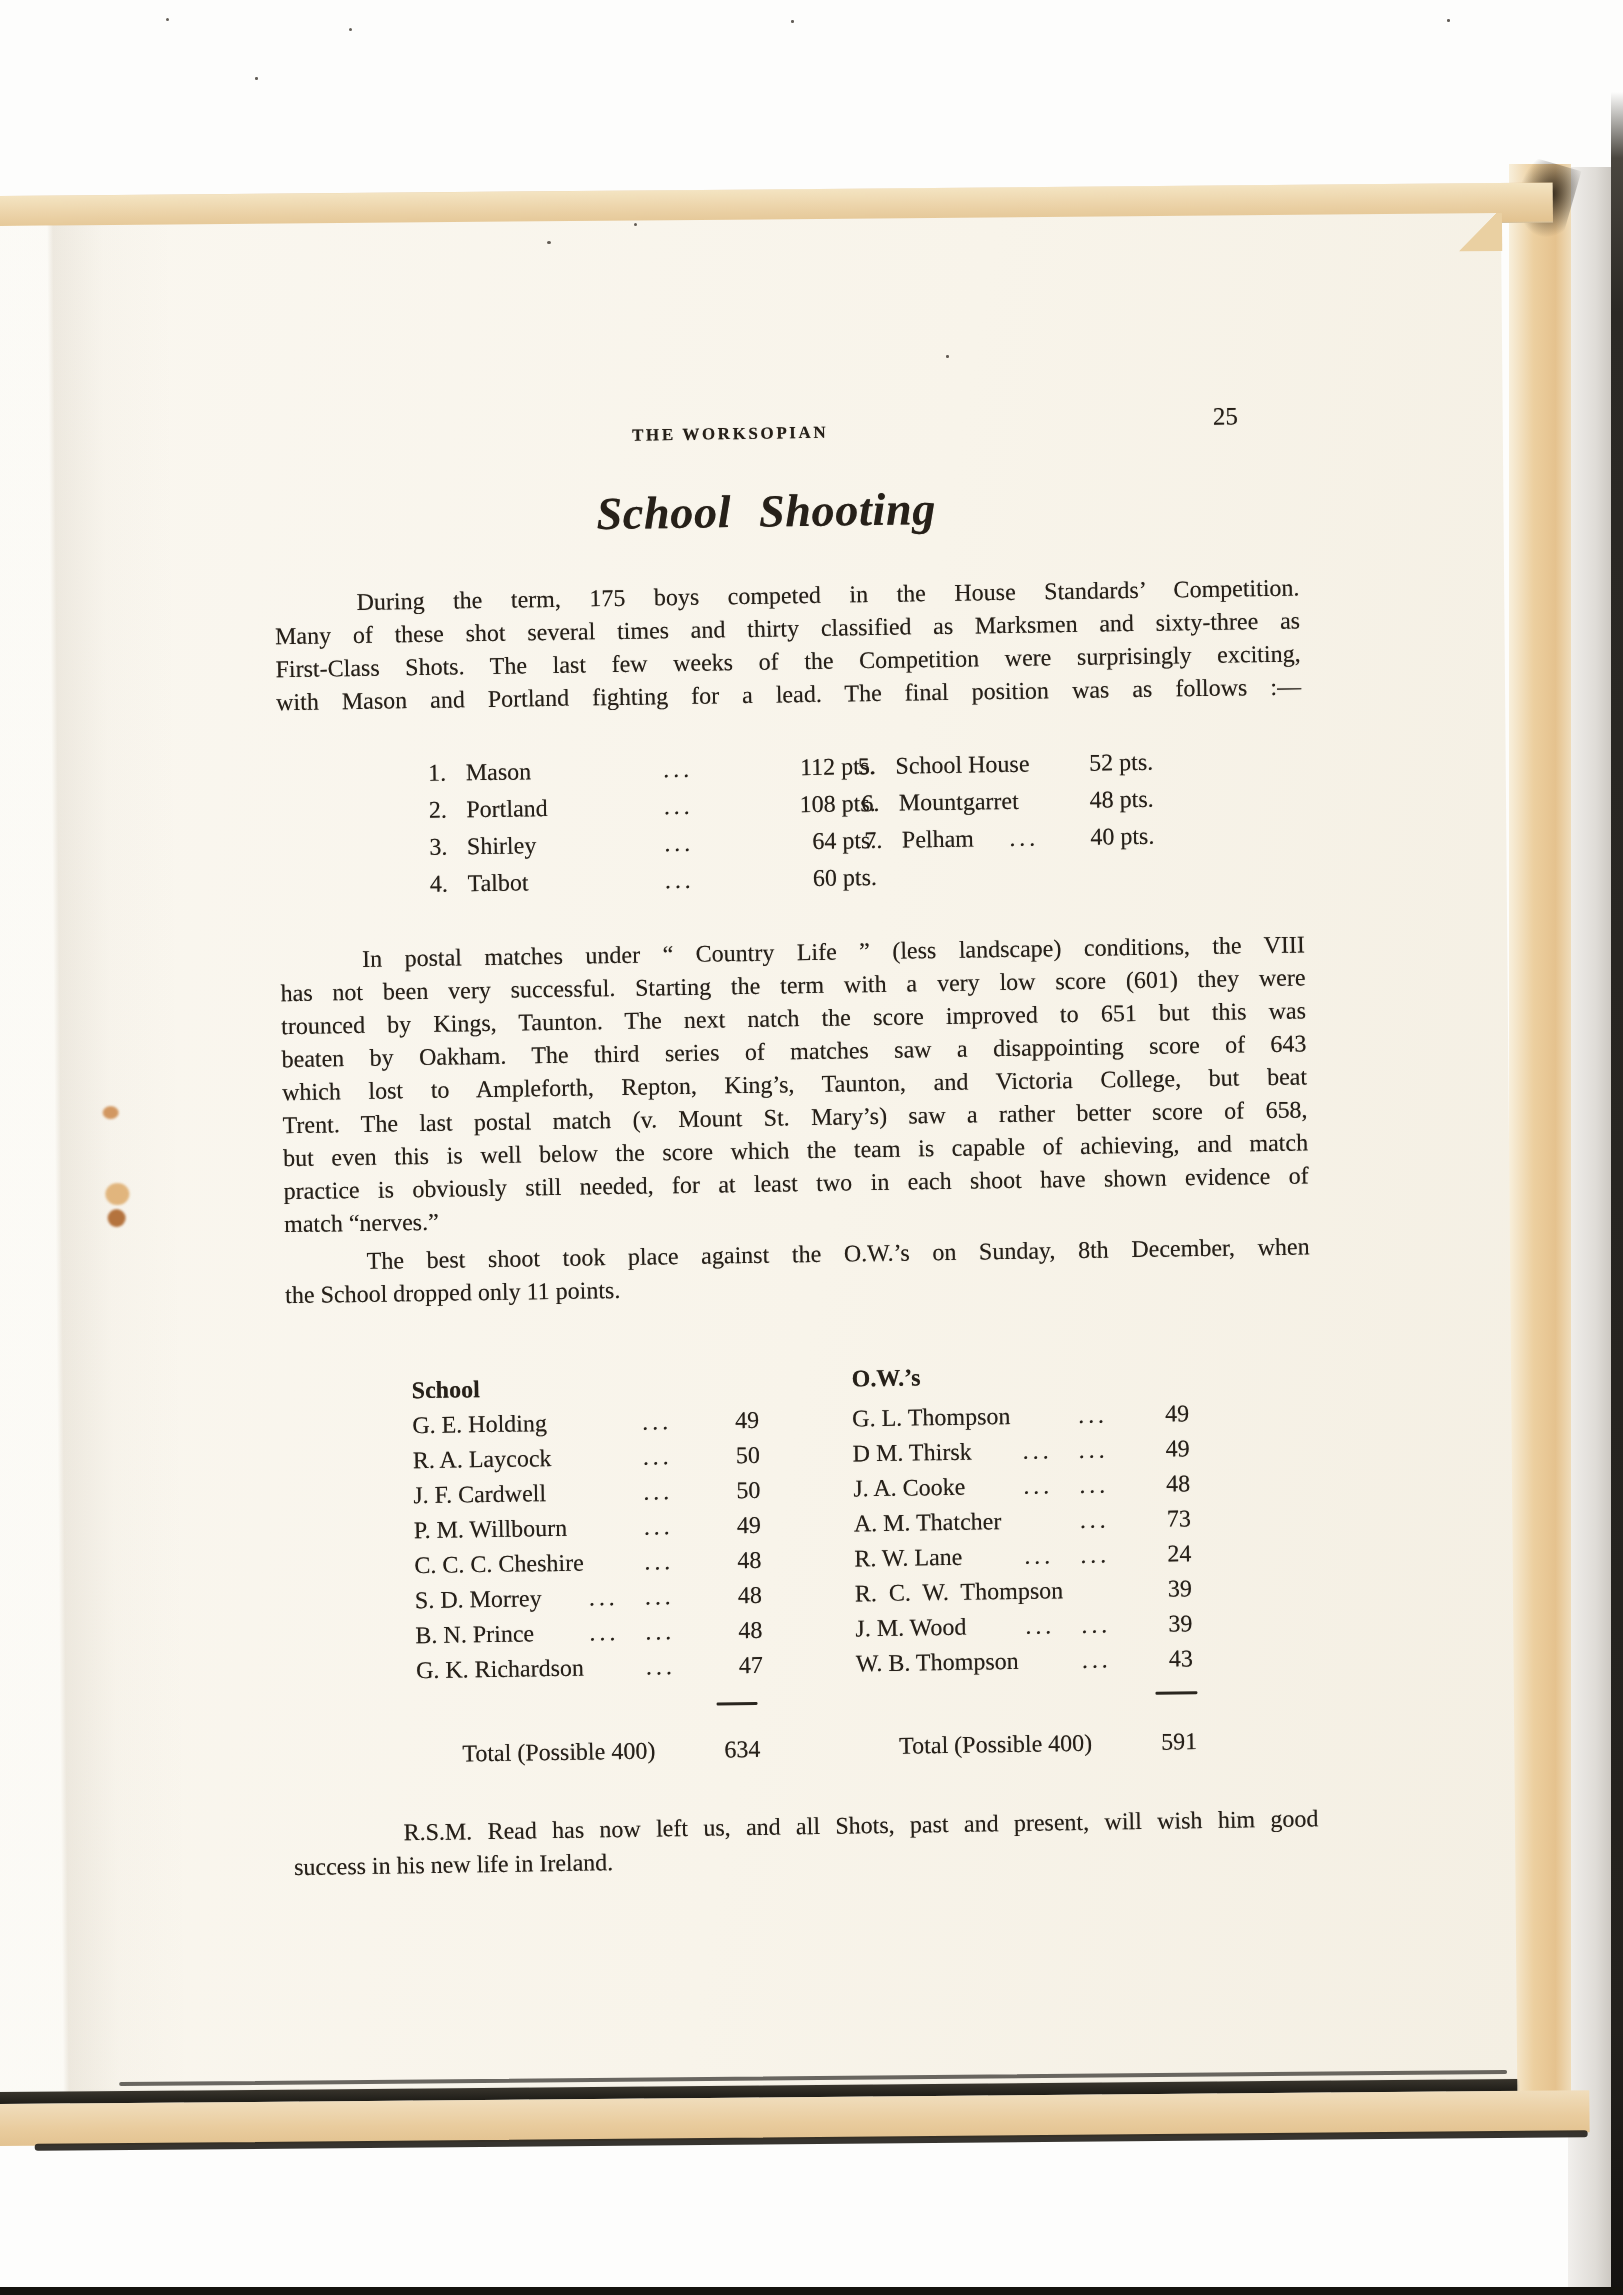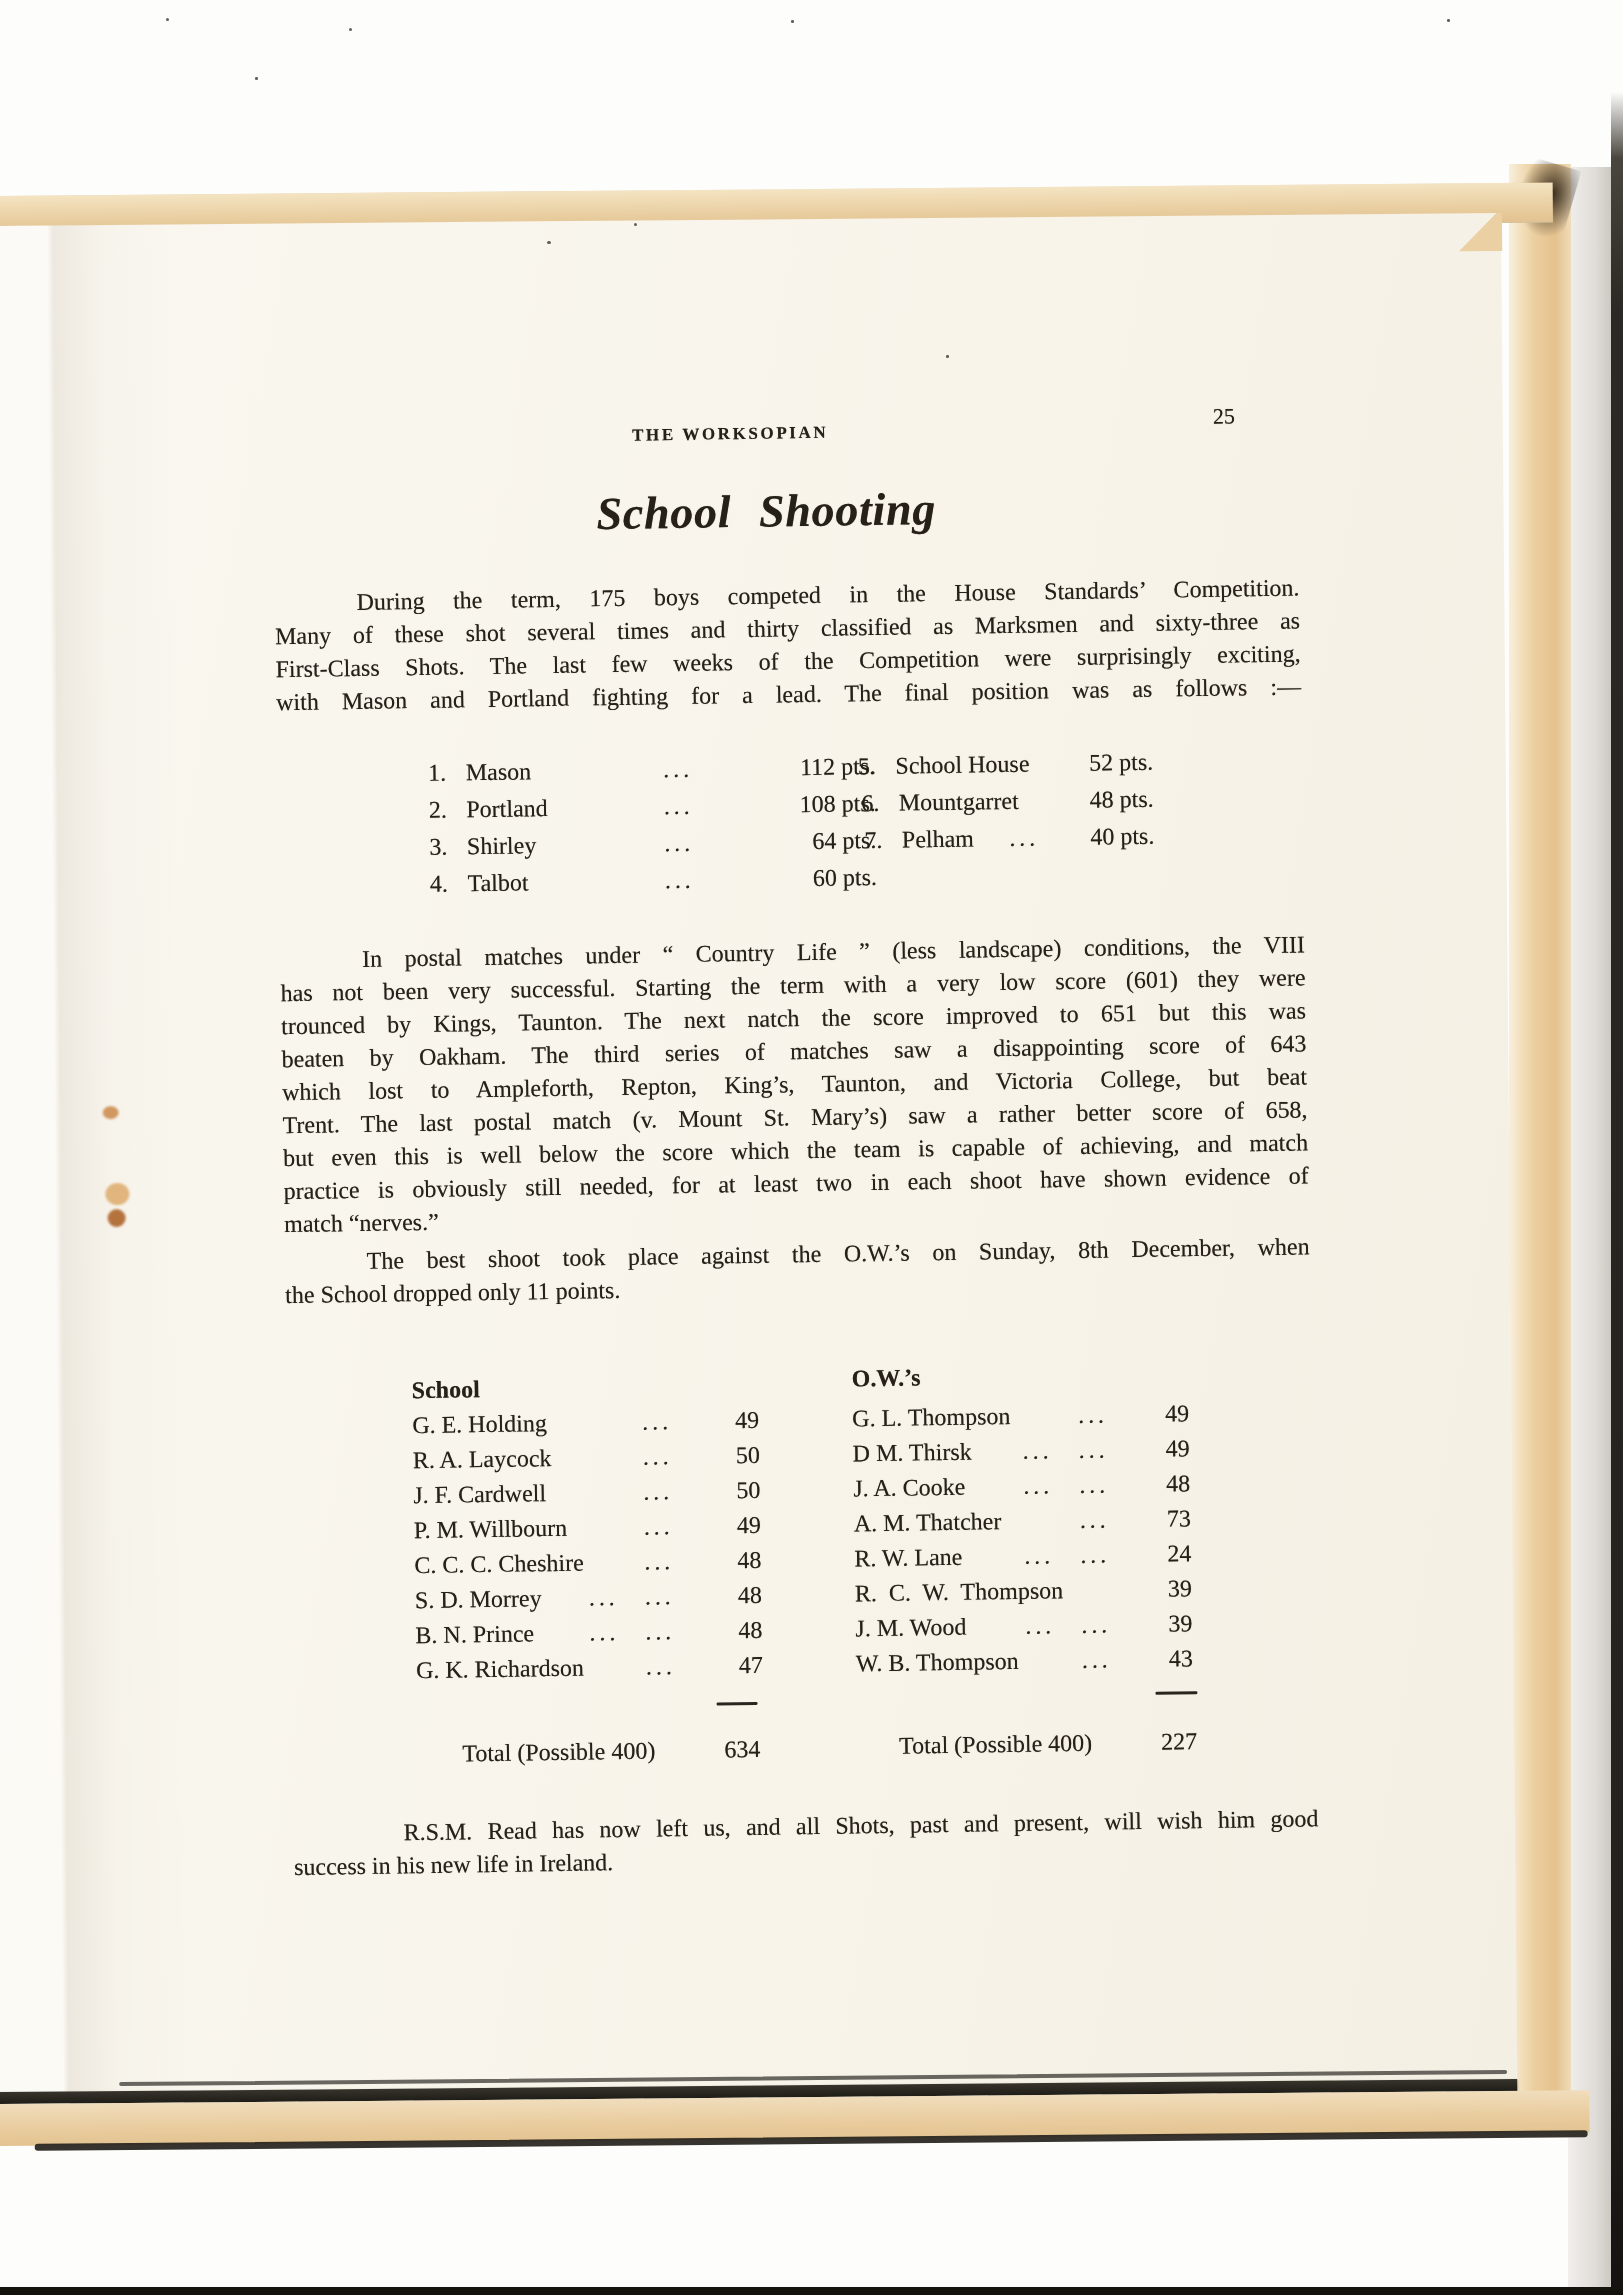--- a/index.html
+++ b/index.html
@@ -47,21 +47,21 @@
   #fox3{left:107px;top:1203px;width:18.3px;height:18.3px;background:#a95d20;opacity:.85;}
 
   .speck{border-radius:50%;background:#3c362e;opacity:.8;}
 
   
   #content{left:0;top:0;width:1623px;height:2295px;transform:rotate(-0.38deg);transform-origin:812px 1145px;
     font-size:24px;line-height:33px;
     text-shadow:0 0 0.7px rgba(38,32,25,.55);}
 
   #running-header{left:643px;top:416px;font-size:17px;font-weight:bold;letter-spacing:2.6px;}
-  #page-number{left:1224px;top:406px;font-size:22px;}
+  #page-number{left:1224px;top:406px;font-size:25px;}
   #article-title{left:262px;top:486px;width:1028px;text-align:center;
     font-size:46px;line-height:1.1;font-weight:bold;font-style:italic;word-spacing:15.7px;letter-spacing:0.7px;}
 
   .para{width:1025px;left:283px;}
   .ln{height:33px;text-align:justify;text-align-last:justify;}
   .para.short-last .ln:last-child{text-align-last:left;}
   .para .ln:first-child{padding-left:82px;}
   #para-closing .ln:first-child{padding-left:110px;}
 
   
@@ -306,21 +306,21 @@
 
     <div class="abs rule" id="rule-school"></div>
     <div class="abs rule" id="rule-ows"></div>
 
     <div class="abs total-row" id="total-school">
       <span>Total (Possible 400)</span>
       <span>634</span>
     </div>
     <div class="abs total-row" id="total-ows">
       <span>Total (Possible 400)</span>
-      <span>227</span>
+      <span>591</span>
     </div>
 
     <div class="abs para short-last" id="para-closing" style="top:1810px;">
         <div class="ln">R.S.M. Read has now left us, and all Shots, past and present, will wish him good</div>
         <div class="ln">success in his new life in Ireland.</div>
       </div>
 
   </div>
 </div>
 

